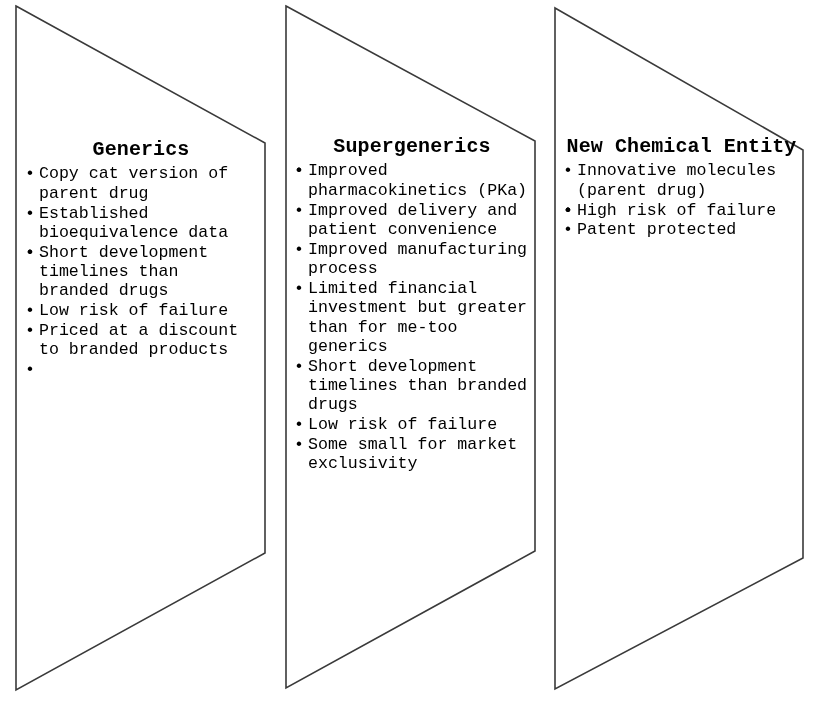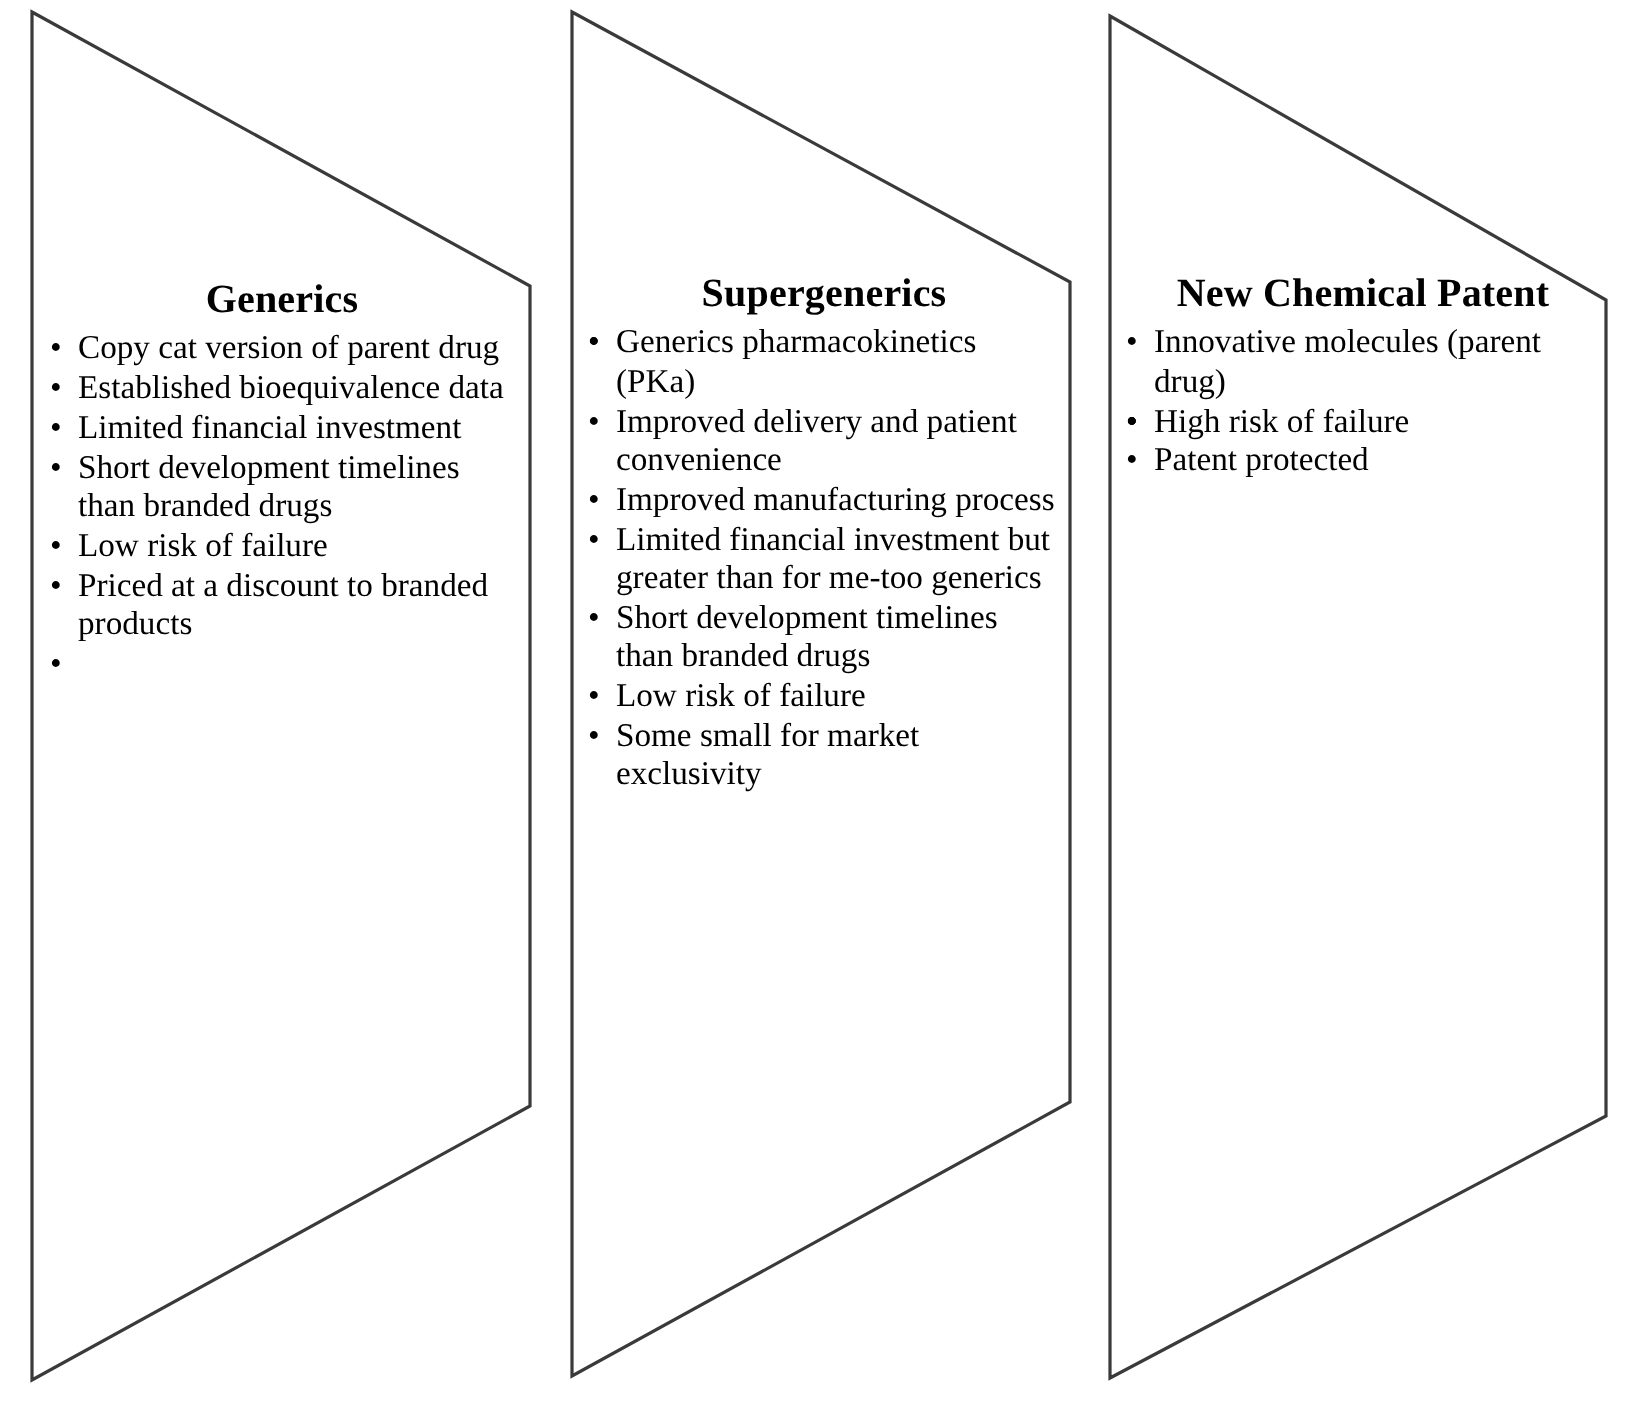--- a/index.html
+++ b/index.html
@@ -28,20 +28,21 @@
   }
   .panel-shape {
     fill: #ffffff;
     stroke: #3a3a3a;
     stroke-width: 1.6;
     stroke-linejoin: miter;
   }
   .panel-content {
     position: absolute;
     pointer-events: auto;
+    font-family: Liberation Mono, monospace;
   }
   .panel-title {
     font-weight: bold;
     font-size: 20px;
     line-height: 1.12;
     text-align: center;
     margin: 0 0 3px 0;
     letter-spacing: 0.1px;
   }
   .bullet-list {
@@ -104,21 +105,20 @@
       <li>
         <span class="bullet-dot">•</span>
         <span class="bullet-text">Copy cat version of parent drug</span>
       </li>
       <li>
         <span class="bullet-dot">•</span>
         <span class="bullet-text">Established bioequivalence data</span>
       </li>
       <li>
         <span class="bullet-dot">•</span>
-        <span class="bullet-text">Limited financial investment</span>
       </li>
       <li>
         <span class="bullet-dot">•</span>
         <span class="bullet-text">Short development timelines than branded drugs</span>
       </li>
       <li>
         <span class="bullet-dot">•</span>
         <span class="bullet-text">Low risk of failure</span>
       </li>
       <li>
@@ -132,21 +132,21 @@
   </div>
 
   <div class="panel-content" id="panel-2-content">
     <div class="panel-title">Supergenerics</div>
     <ul class="bullet-list">
       <li>
         <span class="bullet-dot">•</span>
       </li>
       <li>
         <span class="bullet-dot">•</span>
-        <span class="bullet-text">Generics pharmacokinetics (PKa)</span>
+        <span class="bullet-text">Improved pharmacokinetics (PKa)</span>
       </li>
       <li>
         <span class="bullet-dot">•</span>
         <span class="bullet-text">Improved delivery and patient convenience</span>
       </li>
       <li>
         <span class="bullet-dot">•</span>
         <span class="bullet-text">Improved manufacturing process</span>
       </li>
       <li>
@@ -162,21 +162,21 @@
         <span class="bullet-text">Low risk of failure</span>
       </li>
       <li>
         <span class="bullet-dot">•</span>
         <span class="bullet-text">Some small for market exclusivity</span>
       </li>
     </ul>
   </div>
 
   <div class="panel-content" id="panel-3-content">
-    <div class="panel-title">New Chemical Patent</div>
+    <div class="panel-title">New Chemical Entity</div>
     <ul class="bullet-list">
       <li>
         <span class="bullet-dot">•</span>
         <span class="bullet-text">Innovative molecules (parent drug)</span>
       </li>
       <li>
         <span class="bullet-dot">•</span>
       </li>
       <li>
         <span class="bullet-dot">•</span>

